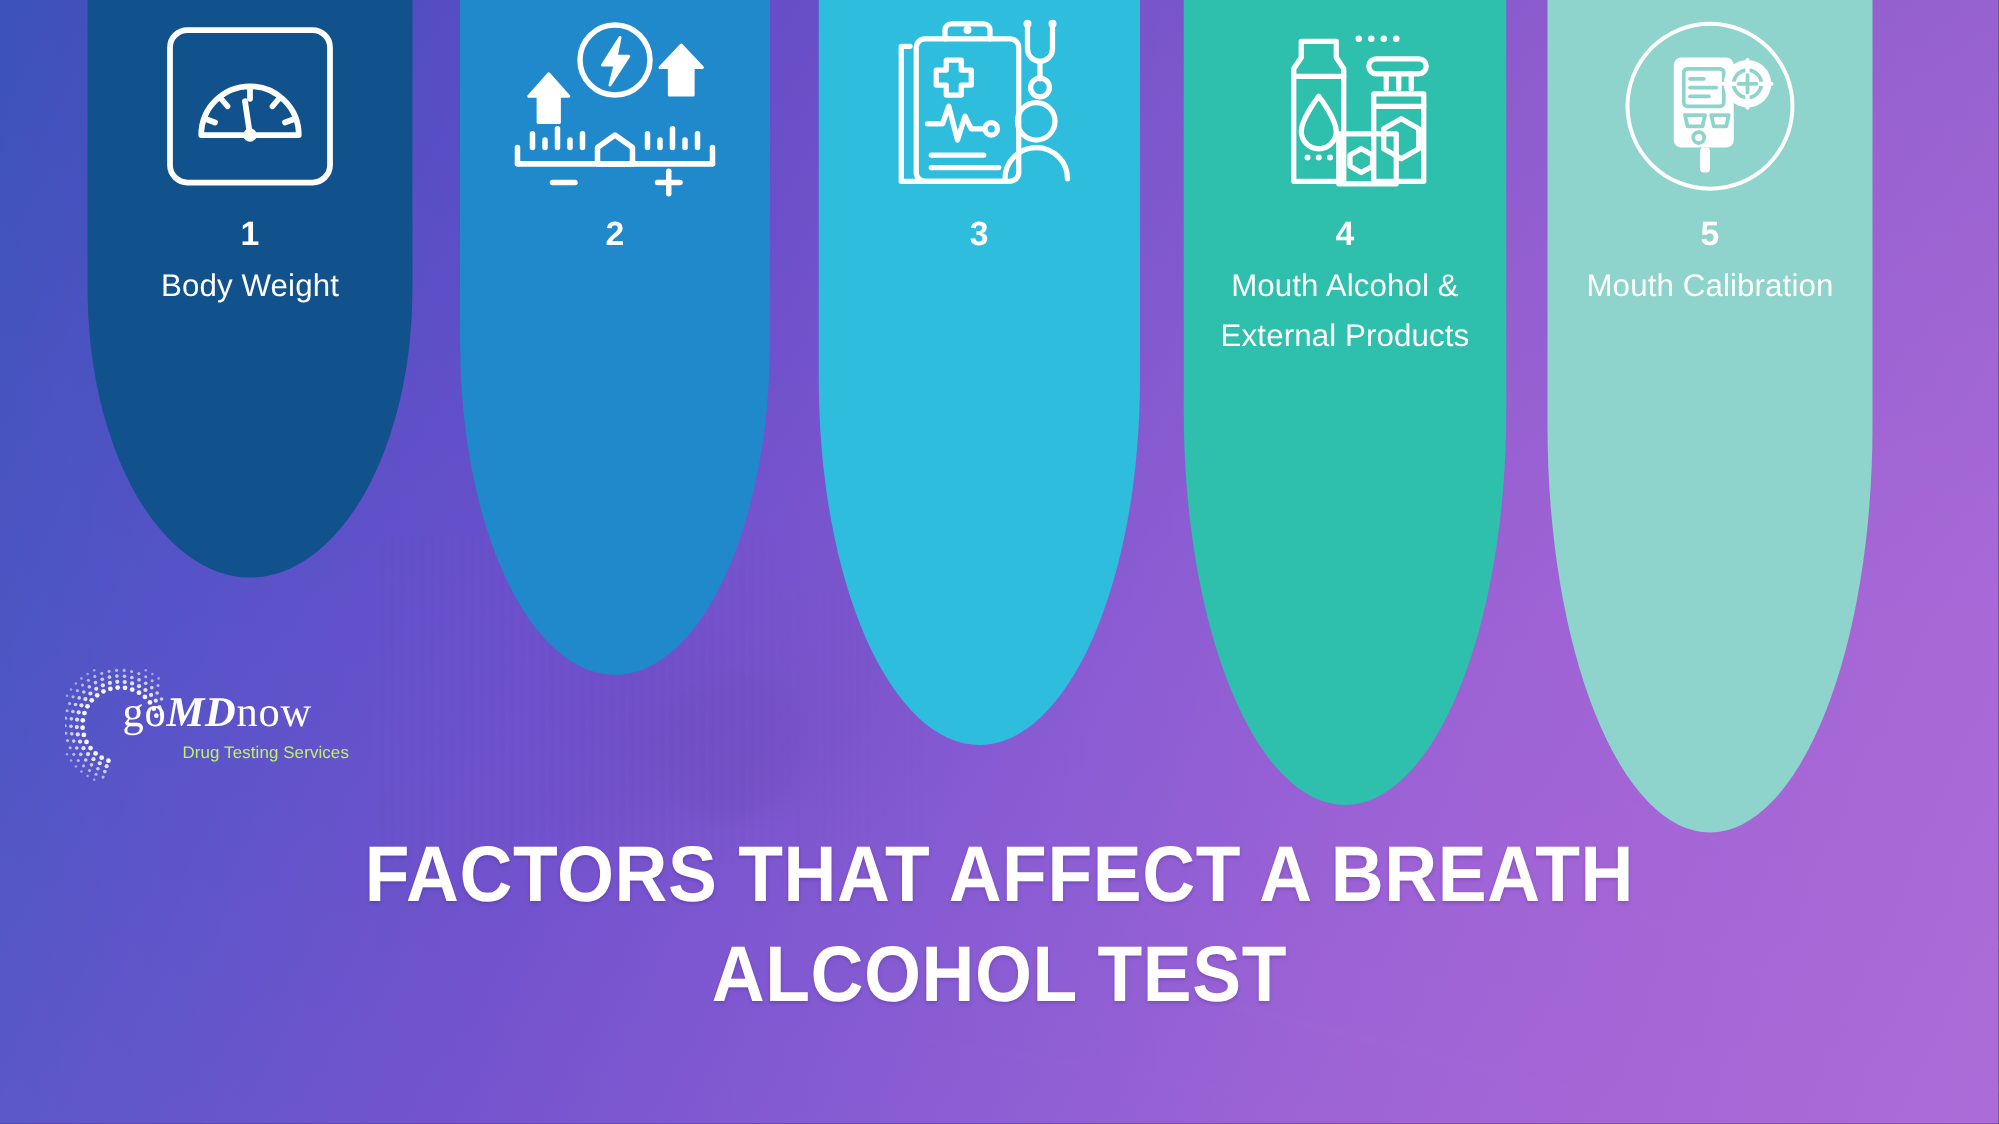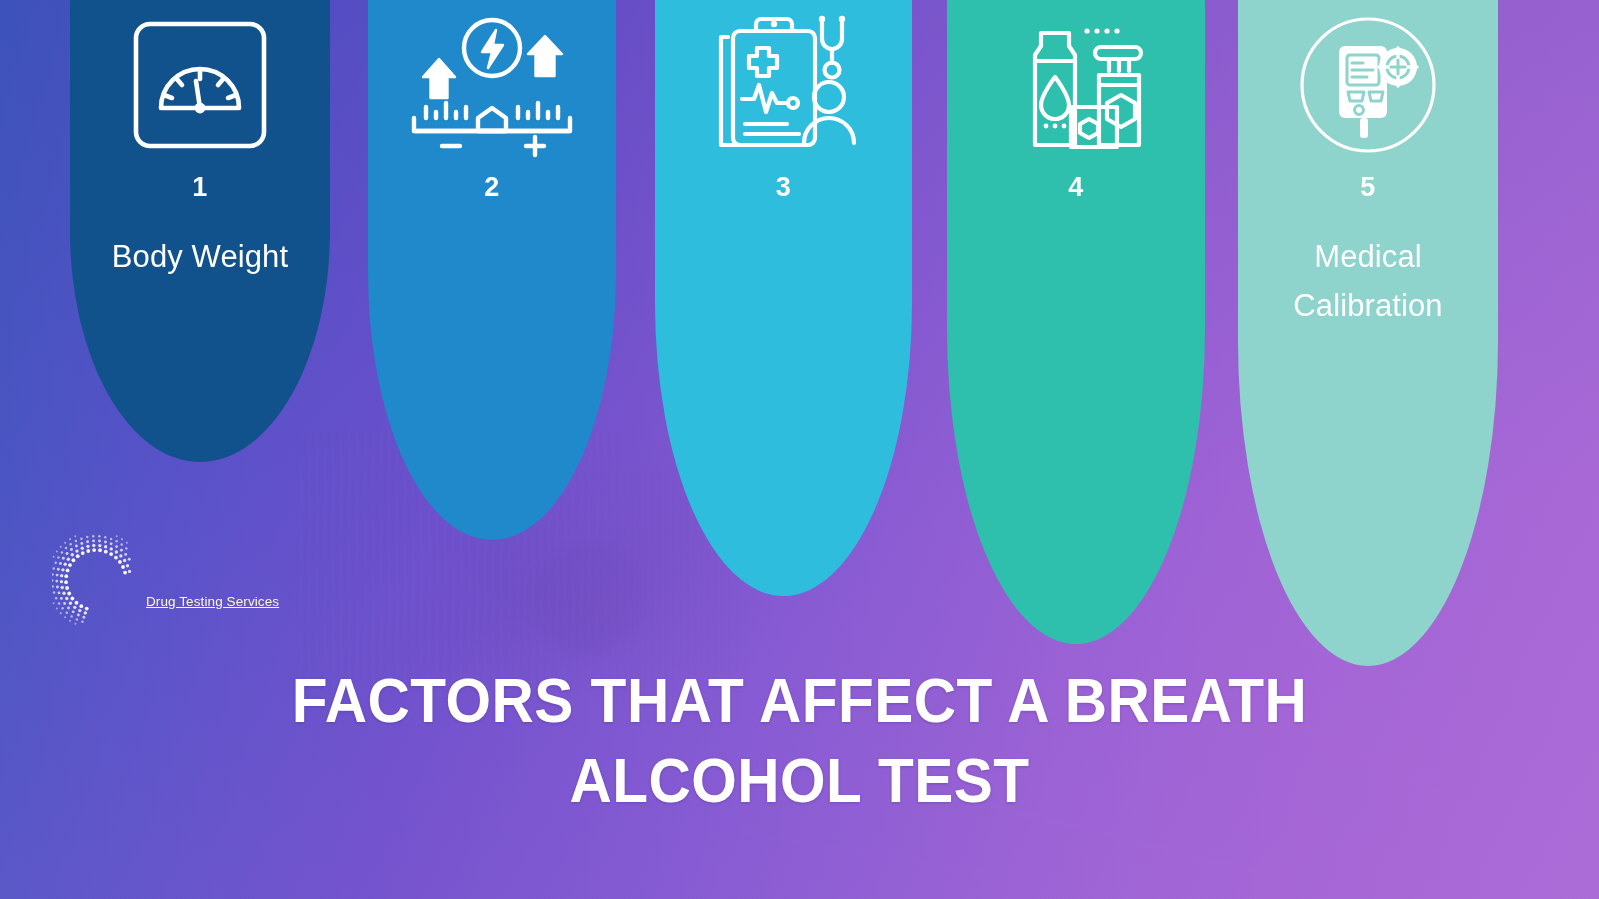--- a/index.html
+++ b/index.html
@@ -110,22 +110,22 @@
     justify-content: center;
   }
   .num {
     font-size: 27px;
     font-weight: 700;
     letter-spacing: .3px;
     line-height: 1;
     margin-top: 4px;
   }
   .label {
-    margin-top: 32px;
-    font-size: 31px;
+    margin-top: 9px;
+    font-size: 25px;
     font-weight: 400;
     line-height: 1.58;
     padding: 0 16px;
     letter-spacing: .1px;
   }
 
   
   .logo {
     position: absolute;
     left: 52px;
@@ -143,24 +143,23 @@
     color: #ffffff;
     letter-spacing: .6px;
     white-space: nowrap;
   }
   .logo-word em { font-style: italic; font-weight: 700; }
   .logo-sub {
     position: absolute;
     left: 94px;
     top: 60px;
     font-size: 13.5px;
-    color: #fef9c3;
+    color: #bef264;
     letter-spacing: .1px;
     white-space: nowrap;
-    text-decoration: underline;
   }
 
   
   .title {
     position: absolute;
     left: 0;
     right: 0;
     top: 660px;
     text-align: center;
     color: #ffffff;
@@ -315,20 +314,21 @@
             <path d="M98 66 L138 66"></path>
 
             <path d="M70 88 L116 88 L116 128 L70 128 Z"></path>
 
             <path d="M88 100 L97 105 L97 114 L88 119 L79 114 L79 105 Z"></path>
 
             <path d="M120 76 L134 84 L134 100 L120 108 L106 100 L106 84 Z"></path>
           </svg>
         </div>
         <div class="num">4</div>
+        <div class="label">Mouth Alcohol &amp; External Products</div>
       </div>
     </div>
 
     <div class="col" id="col4" style="left: 1238px; width: 260px; height: 706px;">
       <div class="col-shape" id="shape4" style="background: rgb(142, 211, 204);"></div>
       <div class="col-inner">
         <div class="icon-wrap">
           <svg width="146" height="146" viewBox="0 0 146 146" fill="none" stroke="#ffffff" stroke-width="3.2" stroke-linecap="round" stroke-linejoin="round">
             <circle cx="73" cy="73" r="66"></circle>
 
@@ -349,21 +349,21 @@
             <circle cx="103" cy="55" r="11" fill="none" stroke="#8ed3cc" stroke-width="3"></circle>
             <path d="M103 36 L103 46" stroke="#ffffff" stroke-width="3.4"></path>
             <path d="M103 64 L103 74" stroke="#ffffff" stroke-width="3.4"></path>
             <path d="M84 55 L94 55" stroke="#ffffff" stroke-width="3.4"></path>
             <path d="M112 55 L122 55" stroke="#ffffff" stroke-width="3.4"></path>
             <path d="M103 48 L103 62" stroke="#8ed3cc" stroke-width="3"></path>
             <path d="M96 55 L110 55" stroke="#8ed3cc" stroke-width="3"></path>
           </svg>
         </div>
         <div class="num">5</div>
-        <div class="label">Medical Calibration</div>
+        <div class="label">Mouth Calibration</div>
       </div>
     </div>
 
   </div>
 
   <div class="logo">
     <svg class="logo-dots" viewBox="0 0 80 92">
       <g fill="#ffffff" id="dotarc">
           <circle cx="34.73" cy="74.53" r="1.90" opacity="0.95"></circle>
           <circle cx="29.31" cy="72.16" r="1.90" opacity="0.95"></circle>
@@ -482,20 +482,21 @@
           <circle cx="4.84" cy="17.55" r="1.02" opacity="0.47"></circle>
           <circle cx="8.72" cy="12.87" r="1.02" opacity="0.47"></circle>
           <circle cx="13.15" cy="8.71" r="1.02" opacity="0.47"></circle>
           <circle cx="18.07" cy="5.13" r="1.02" opacity="0.47"></circle>
           <circle cx="23.39" cy="2.21" r="1.02" opacity="0.47"></circle>
           <circle cx="64.61" cy="2.21" r="1.02" opacity="0.47"></circle>
           <circle cx="69.93" cy="5.13" r="1.02" opacity="0.47"></circle>
           <circle cx="74.85" cy="8.71" r="1.02" opacity="0.47"></circle>
         </g>
     </svg>
+    <div class="logo-word"><span>go</span><em>MD</em><span>now</span></div>
     <div class="logo-sub">Drug Testing Services</div>
   </div>
 
   <div class="title">
     <span>FACTORS THAT AFFECT A BREATH</span>
     <span>ALCOHOL TEST</span>
   </div>
 
 </div>
 

